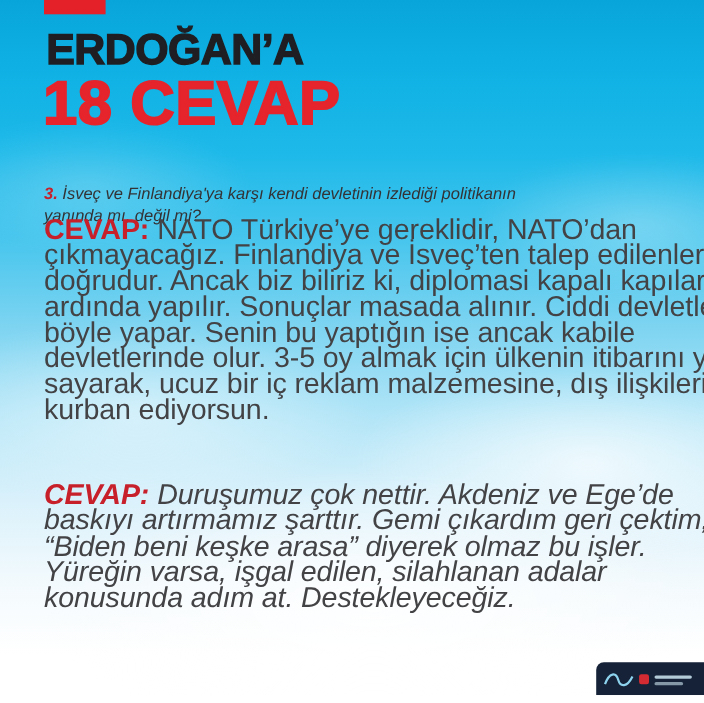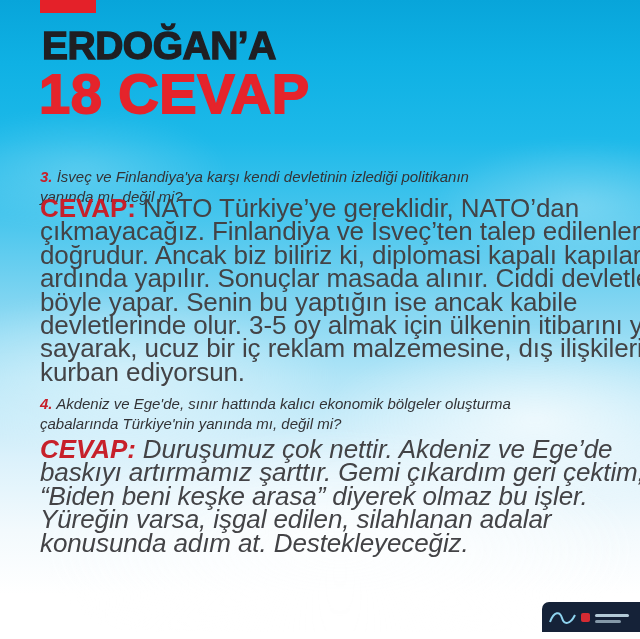--- a/index.html
+++ b/index.html
@@ -66,21 +66,20 @@
 
   <div class="red-tag"></div>
 
   <div class="t1">ERDOĞAN’A</div>
   <div class="t2">18 CEVAP</div>
 
   <div class="qblock q3"><span class="qnum">3.</span> <span>İsveç ve Finlandiya'ya karşı kendi devletinin izlediği politikanın<br>yanında mı, değil mi?</span></div>
 
   <div class="ablock a3"><span class="alabel">CEVAP:</span> <span>NATO Türkiye’ye gereklidir, NATO’dan<br>çıkmayacağız. Finlandiya ve İsveç’ten talep edilenler de<br>doğrudur. Ancak biz biliriz ki, diplomasi kapalı kapılar<br>ardında yapılır. Sonuçlar masada alınır. Ciddi devletler<br>böyle yapar. Senin bu yaptığın ise ancak kabile<br>devletlerinde olur. 3-5 oy almak için ülkenin itibarını yok<br>sayarak, ucuz bir iç reklam malzemesine, dış ilişkileri<br>kurban ediyorsun.</span></div>
 
-  <div class="qblock q4"><span class="qnum">4.</span> <span>Akdeniz ve Ege'de, sınır hattında kalıcı ekonomik bölgeler oluşturma<br>çabalarında Türkiye'nin yanında mı, değil mi?</span></div>
 
   <div class="ablock a4"><span class="alabel">CEVAP:</span> <span>Duruşumuz çok nettir. Akdeniz ve Ege’de<br>baskıyı artırmamız şarttır. Gemi çıkardım geri çektim,<br>“Biden beni keşke arasa” diyerek olmaz bu işler.<br>Yüreğin varsa, işgal edilen, silahlanan adalar<br>konusunda adım at. Destekleyeceğiz.</span></div>
 
   <div class="logo">
     <svg width="98" height="30" viewBox="0 0 98 30">
       <path d="M8 20 C 12 9, 18 9, 20 16 S 28 23, 33 13" stroke="#8ed3ee" stroke-width="2" fill="none"></path>
       <rect x="39" y="11" width="9" height="9" rx="2" fill="#d42b33"></rect>
       <rect x="53" y="12" width="34" height="3" rx="1.5" fill="#cfe7f3" opacity="0.85"></rect>
       <rect x="53" y="18" width="26" height="3" rx="1.5" fill="#cfe7f3" opacity="0.6"></rect>
     </svg>

